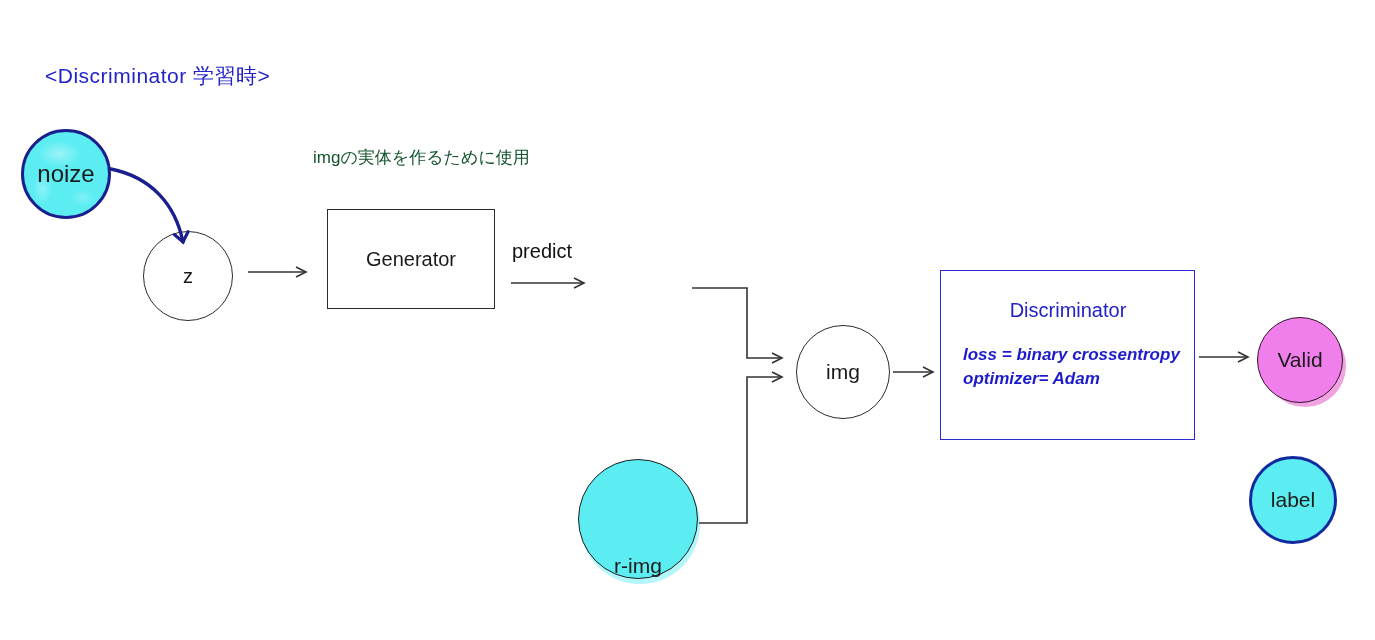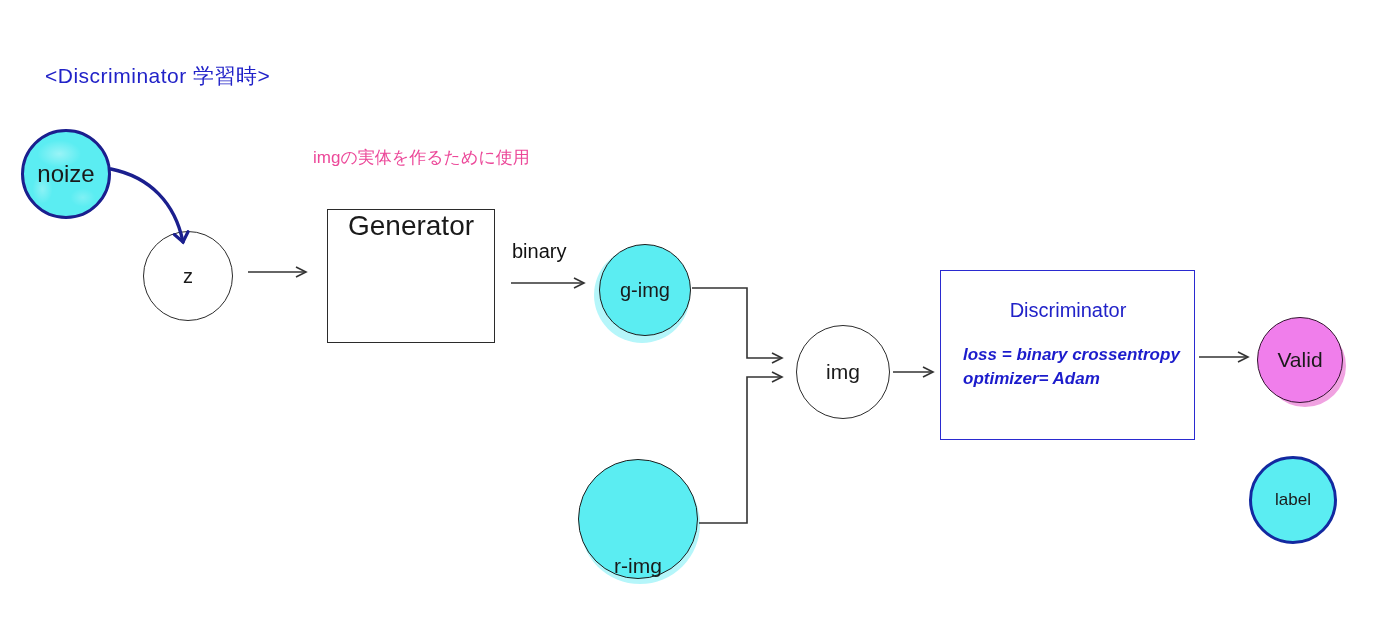--- a/index.html
+++ b/index.html
@@ -24,21 +24,21 @@
     border-radius:23px;
   }
   .title{
     position:absolute;left:45px;top:62px;
     font-size:21px;letter-spacing:.5px;
     color:var(--blue);
     white-space:nowrap;
   }
   .annotation{
     position:absolute;left:313px;top:146px;
-    font-size:17px;color:#ec4899;
+    font-size:17px;color:#14532d;
     white-space:nowrap;
   }
   .predict-label{
     position:absolute;left:512px;top:240px;
     font-size:20px;color:#111;
   }
   .node{
     position:absolute;
     display:flex;align-items:center;justify-content:center;
     text-align:center;
@@ -56,24 +56,24 @@
   }
   .node-z{
     left:143px;top:231px;width:90px;height:90px;
     background:#fff;border:1.5px solid #2b2b2b;
     font-size:20px;
   }
   .box{
     position:absolute;background:#fff;
   }
   .node-generator{
-    left:327px;top:209px;width:168px;height:134px;
+    left:327px;top:209px;width:168px;height:100px;
     border:1.5px solid #2b2b2b;
-    display:flex;align-items:flex-start;justify-content:center;
-    font-size:28px;
+    display:flex;align-items:center;justify-content:center;
+    font-size:20px;
   }
   .node-gimg{
     left:599px;top:244px;width:92px;height:92px;
     background:var(--cyan);
     border:1.6px solid #1e1e1e;
     font-size:20px;
     box-shadow:-3px 5px 0 2px var(--cyan-glow);
   }
   .node-rimg{
     left:578px;top:459px;width:120px;height:120px;
@@ -111,57 +111,54 @@
     background:var(--pink);
     border:1.5px solid #33132f;
     font-size:21px;
     box-shadow:5px 6px 0 -2px var(--pink-shadow);
     text-align:right;
   }
   .node-label{
     left:1249px;top:456px;width:88px;height:88px;
     background:var(--cyan);
     border:3.5px solid #1329a0;
-    font-size:17px;
+    font-size:21px;
   }
   svg.wires{
     position:absolute;left:0;top:0;width:1375px;height:640px;
     pointer-events:none;
   }
   .wire{fill:none;stroke:var(--line);stroke-width:1.6px;}
   .wire-navy{fill:none;stroke:var(--navy);stroke-width:3.4px;stroke-linecap:round;}
   .arrowhead{fill:none;stroke:var(--line);stroke-width:1.6px;}
   .arrowhead-navy{fill:none;stroke:var(--navy);stroke-width:3.2px;stroke-linecap:round;}
 </style>
 </head>
 <body>
 
 <div class="stage">
 
   <div class="title">&lt;Discriminator 学習時&gt;</div>
 
   <div class="annotation">imgの実体を作るために使用</div>
 
-  <div class="predict-label">binary</div>
+  <div class="predict-label">predict</div>
 
   <div class="node circle node-noize">
     <span>noize</span>
   </div>
 
   <div class="node circle node-z">
     <span>z</span>
   </div>
 
   <div class="box node-generator">
     <span>Generator</span>
   </div>
 
-  <div class="node circle node-gimg">
-    <span>g-img</span>
-  </div>
 
   <div class="node circle node-rimg">
     <span>r-img</span>
   </div>
 
   <div class="node circle node-img">
     <span>img</span>
   </div>
 
   <div class="box node-discriminator">

